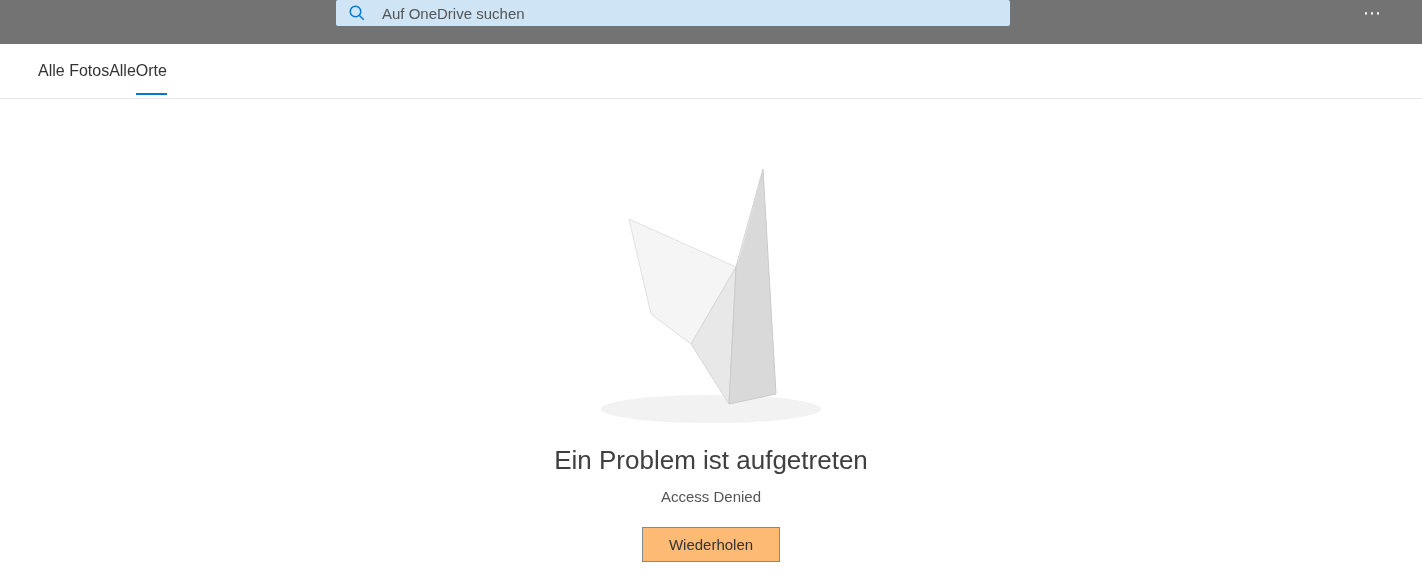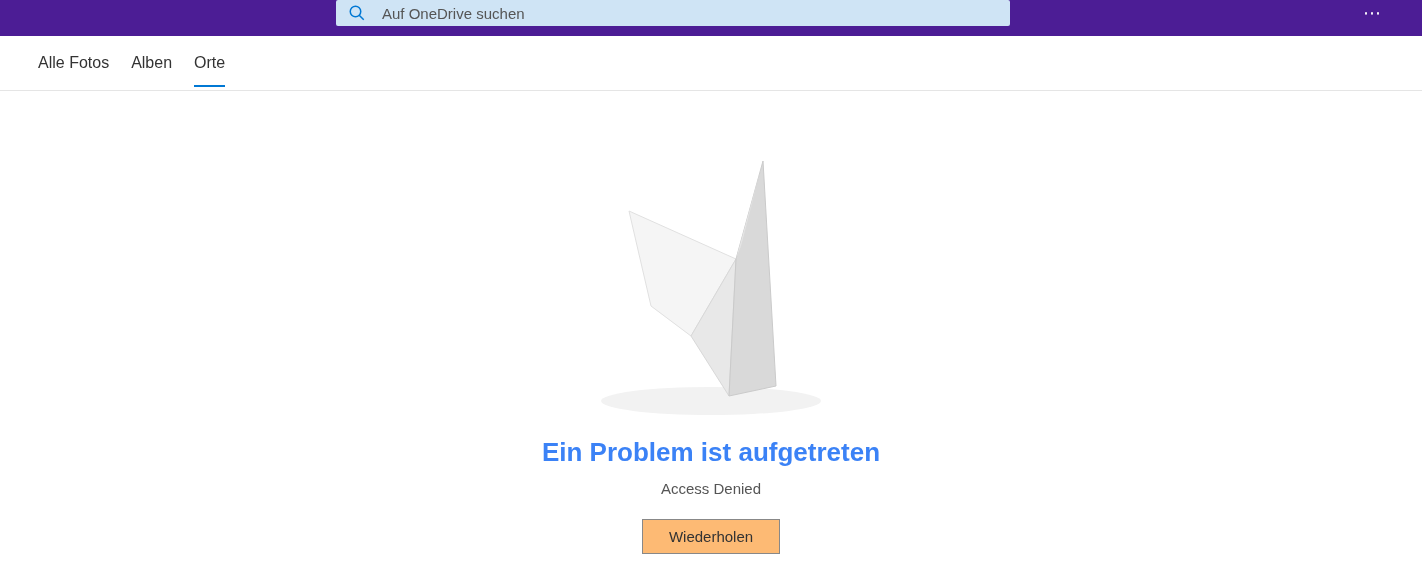--- a/index.html
+++ b/index.html
@@ -8,22 +8,22 @@
       box-sizing: border-box;
     }
     body {
       font-family: "Segoe UI", -apple-system, BlinkMacSystemFont, sans-serif;
       background: #ffffff;
       width: 1422px;
       height: 585px;
       overflow: hidden;
     }
     .header {
-      background: #4c1d95;
-      height: 36px;
+      background: #737373;
+      height: 44px;
       display: flex;
       align-items: flex-start;
       padding: 0 9px;
       position: relative;
     }
     .search-container {
       position: absolute;
       left: 336px;
       top: 0;
       width: 674px;
@@ -68,21 +68,20 @@
       font-size: 18px;
       letter-spacing: 1px;
       cursor: pointer;
     }
     .tab-bar {
       height: 55px;
       border-bottom: 1px solid #e5e5e5;
       display: flex;
       align-items: center;
       padding: 0 38px;
-      gap: 22px;
     }
     .tab {
       font-size: 16px;
       color: #333;
       cursor: pointer;
       padding: 14px 0;
       position: relative;
       font-weight: 400;
     }
     .tab.active {
@@ -104,22 +103,22 @@
       padding-top: 60px;
     }
     .plane-img {
       width: 280px;
       height: 270px;
       position: relative;
       margin-bottom: 16px;
     }
     .error-title {
       font-size: 26px;
-      font-weight: 700;
-      color: #3b82f6;
+      font-weight: 400;
+      color: #404040;
       margin-bottom: 12px;
     }
     .error-message {
       font-size: 15px;
       color: #555;
       margin-bottom: 22px;
     }
     .retry-button {
       background: #fdba74;
       border: 1px solid #888;
@@ -143,21 +142,21 @@
     </span>
     <input type="text" class="search-input" placeholder="Auf OneDrive suchen" style="">
   </div>
   <div class="header-right">
     <span class="more-icon">⋯</span>
   </div>
 </div>
 
 <div class="tab-bar">
   <div class="tab">Alle Fotos</div>
-  <div class="tab">Alben</div>
+  <div class="tab">Alle</div>
   <div class="tab active">Orte</div>
 </div>
 
 <div class="content">
   <div class="plane-img">
     <svg viewBox="0 0 280 270" width="280" height="270">
 
       <ellipse cx="140" cy="250" rx="110" ry="14" fill="#f2f2f2"></ellipse>
 
       <polygon points="58,60 165,108 120,185 80,155" fill="#f5f5f5" stroke="#e0e0e0" stroke-width="1"></polygon>

